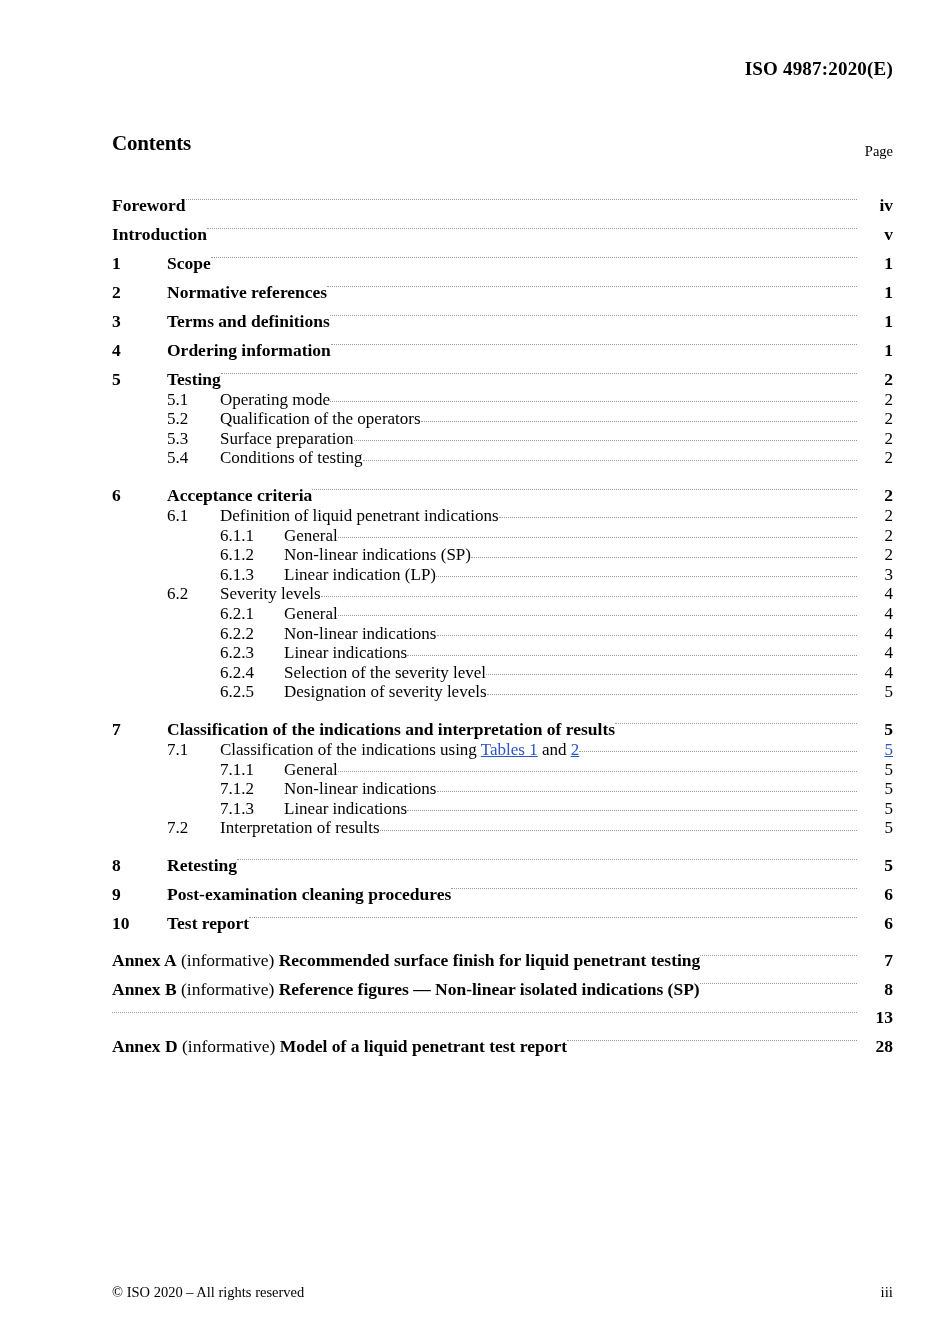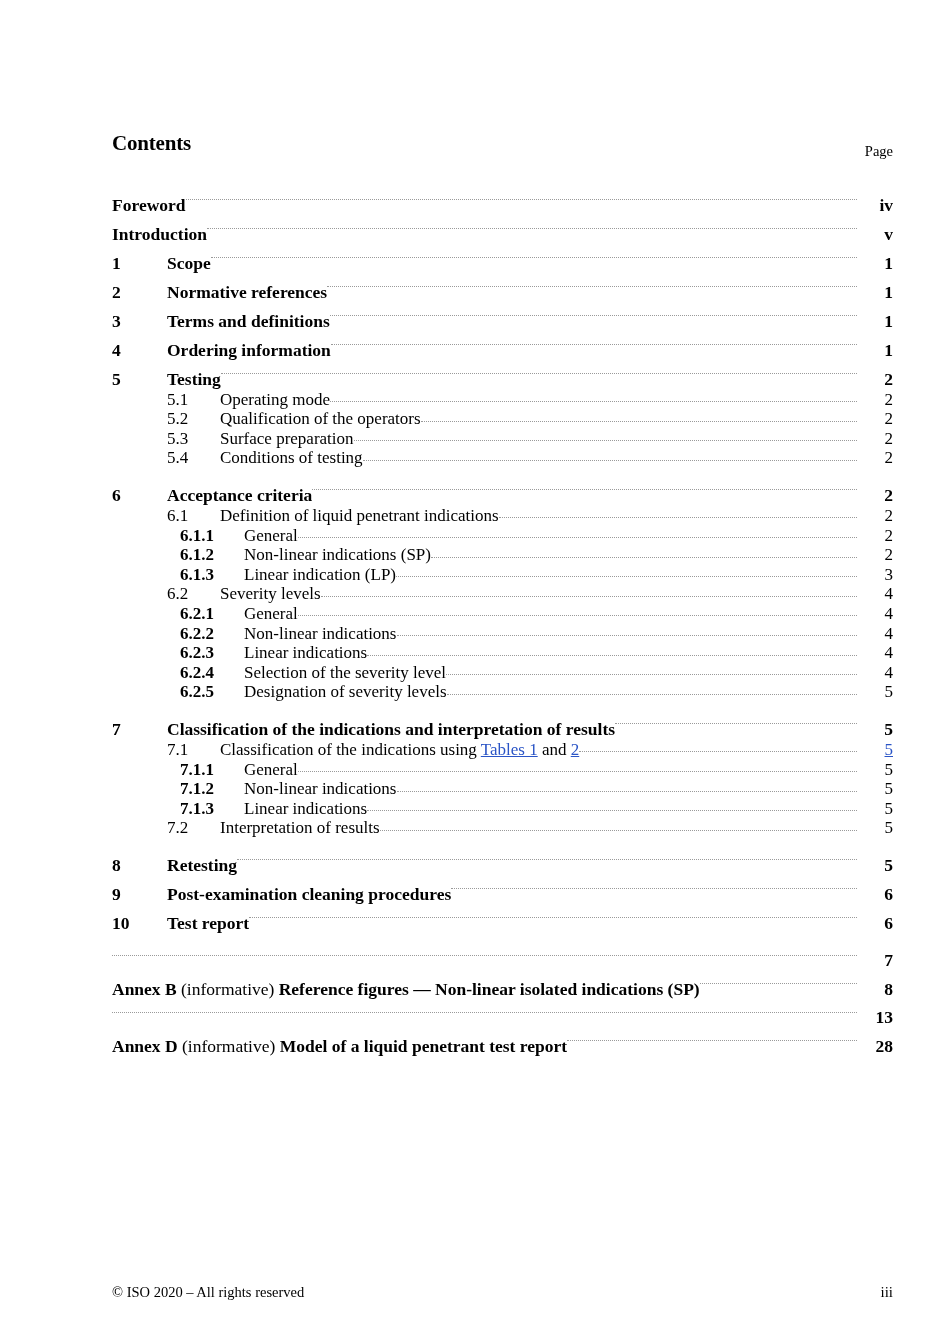--- a/index.html
+++ b/index.html
@@ -82,21 +82,21 @@
   .toc-row.lvl-2      { height: 19.6px; font-size: 17px; }
   .toc-row.lvl-3      { height: 19.6px; font-size: 17px; }
   .toc-row.annex      { height: 28.5px; }
 
   .toc-num {
     flex: 0 0 auto;
     text-align: left;
   }
   .lvl-1 .toc-num   { width: 55px; font-weight: bold; }
   .lvl-2 .toc-num   { width: 53px; margin-left: 55px; font-weight: normal; }
-  .lvl-3 .toc-num   { width: 64px; margin-left: 68px; font-weight: bold; }
+  .lvl-3 .toc-num   { width: 64px; margin-left: 108px; font-weight: normal; }
 
   .toc-title {
     flex: 0 0 auto;
   }
   .lvl-1 .toc-title, .lvl-front .toc-title, .annex .toc-title { font-weight: bold; }
   .lvl-2 .toc-title, .lvl-3 .toc-title { font-weight: normal; }
 
   .toc-title .reg { font-weight: normal; }
 
   .leader {
@@ -146,20 +146,21 @@
     align-items: baseline;
     font-size: 14.5px;
   }
   .footer-right { font-size: 15px; }
 </style>
 </head>
 <body>
 
 <div class="page">
 
+  <div class="doc-header">ISO 4987:2020(E)</div>
 
   <div class="contents-row">
     <div class="contents-title">Contents</div>
     <div class="page-label">Page</div>
   </div>
 
   <div class="toc" id="toc-container">
       <div class="toc-row lvl-front">
         <span class="toc-title">Foreword</span>
         <span class="leader"></span>
@@ -350,20 +351,21 @@
       </div>
       <div style="height: 0px;"></div>
       <div class="toc-row lvl-1">
         <span class="toc-num">10</span>
         <span class="toc-title">Test report</span>
         <span class="leader"></span>
         <span class="toc-page">6</span>
       </div>
       <div style="height: 9px;"></div>
       <div class="toc-row annex">
+        <span class="toc-title"><span>Annex A</span><span class="reg"> (informative) </span><span>Recommended surface finish for liquid penetrant testing</span></span>
         <span class="leader"></span>
         <span class="toc-page">7</span>
       </div>
       <div class="toc-row annex">
         <span class="toc-title"><span>Annex B</span><span class="reg"> (informative) </span><span>Reference figures — Non-linear isolated indications (SP)</span></span>
         <span class="leader"></span>
         <span class="toc-page">8</span>
       </div>
       <div class="toc-row annex">
         <span class="leader"></span>

